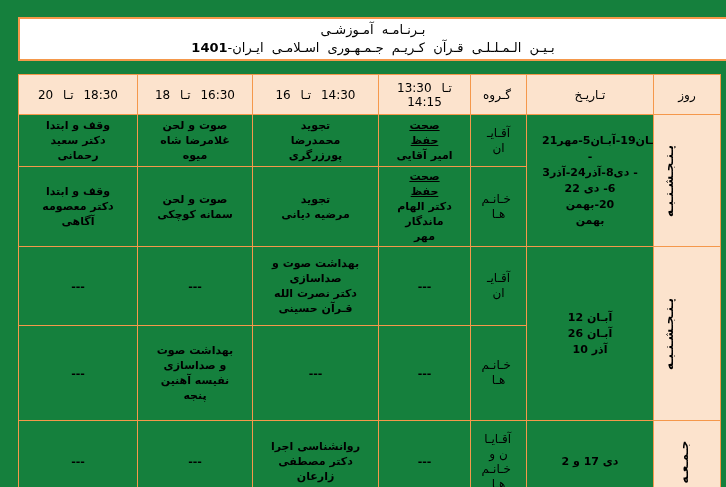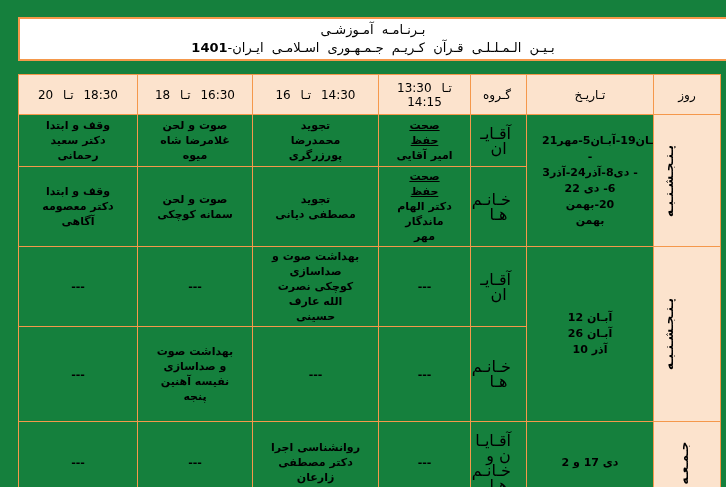--- a/index.html
+++ b/index.html
@@ -35,21 +35,21 @@
     background:var(--hdrbg);
     font-size:12px;font-weight:normal;
     word-spacing:6px;
   }
   td.daycol{background:var(--hdrbg);}
   .rot{
     display:inline-block;transform:rotate(-90deg);
     white-space:nowrap;font-weight:bold;font-size:12px;
   }
   td.datecell{direction:ltr;font-weight:bold;line-height:16px;}
-  td.groupcell{font-size:16px;line-height:15px;}
+  td.groupcell{font-size:12px;line-height:15px;}
   td.slot{font-weight:bold;line-height:15px;}
   td.slot .course{font-weight:bold;}
   td.slot .course.u{text-decoration:underline;}
   td.ltrcell{direction:ltr;}
 </style>
 </head>
 <body>
 
 <div class="page">
 
@@ -91,34 +91,34 @@
 ان</td>
       <td class="slot"><div class="course u">صحت حفظ</div><div>امیر آقایی</div></td>
       <td class="slot"><div class="course">تجوید</div><div>محمدرضا پورزرگری</div></td>
       <td class="slot"><div class="course">صوت و لحن</div><div>غلامرضا شاه میوه</div></td>
       <td class="slot"><div class="course">وقف و ابتدا</div><div>دکتر سعید رحمانی</div></td>
     </tr>
     <tr style="height:46px">
       <td class="groupcell">خـانـم
 هـا</td>
       <td class="slot"><div class="course u">صحت حفظ</div><div>دکتر الهام ماندگار مهر</div></td>
-      <td class="slot"><div class="course">تجوید</div><div>مصطفی دیانی</div></td>
+      <td class="slot"><div class="course">تجوید</div><div>مرضیه دیانی</div></td>
       <td class="slot"><div class="course">صوت و لحن</div><div>سمانه کوچکی</div></td>
       <td class="slot"><div class="course">وقف و ابتدا</div><div>دکتر معصومه آگاهی</div></td>
     </tr>
 
     <tr style="height:79px">
       <td rowspan="2" class="daycol"><span class="rot">پـنـجـشـنـبـه</span></td>
       <td rowspan="2" class="datecell">12 آبـان
 26 آبـان
 10 آذر</td>
       <td class="groupcell">آقـایـ
 ان</td>
       <td class="slot"><div class="course">---</div><div></div></td>
-      <td class="slot"><div class="course">بهداشت صوت و صداسازی</div><div>کوچکی نصرت الله عارف حسینی</div></td>
+      <td class="slot"><div class="course">بهداشت صوت و صداسازی</div><div>دکتر نصرت الله قـرآن حسینی</div></td>
       <td class="slot"><div class="course">---</div><div></div></td>
       <td class="slot"><div class="course">---</div><div></div></td>
     </tr>
     <tr style="height:95px">
       <td class="groupcell">خـانـم
 هـا</td>
       <td class="slot"><div class="course">---</div><div></div></td>
       <td class="slot"><div class="course">---</div><div></div></td>
       <td class="slot"><div class="course">بهداشت صوت و صداسازی</div><div>نفیسه آهنین پنجه</div></td>
       <td class="slot"><div class="course">---</div><div></div></td>

